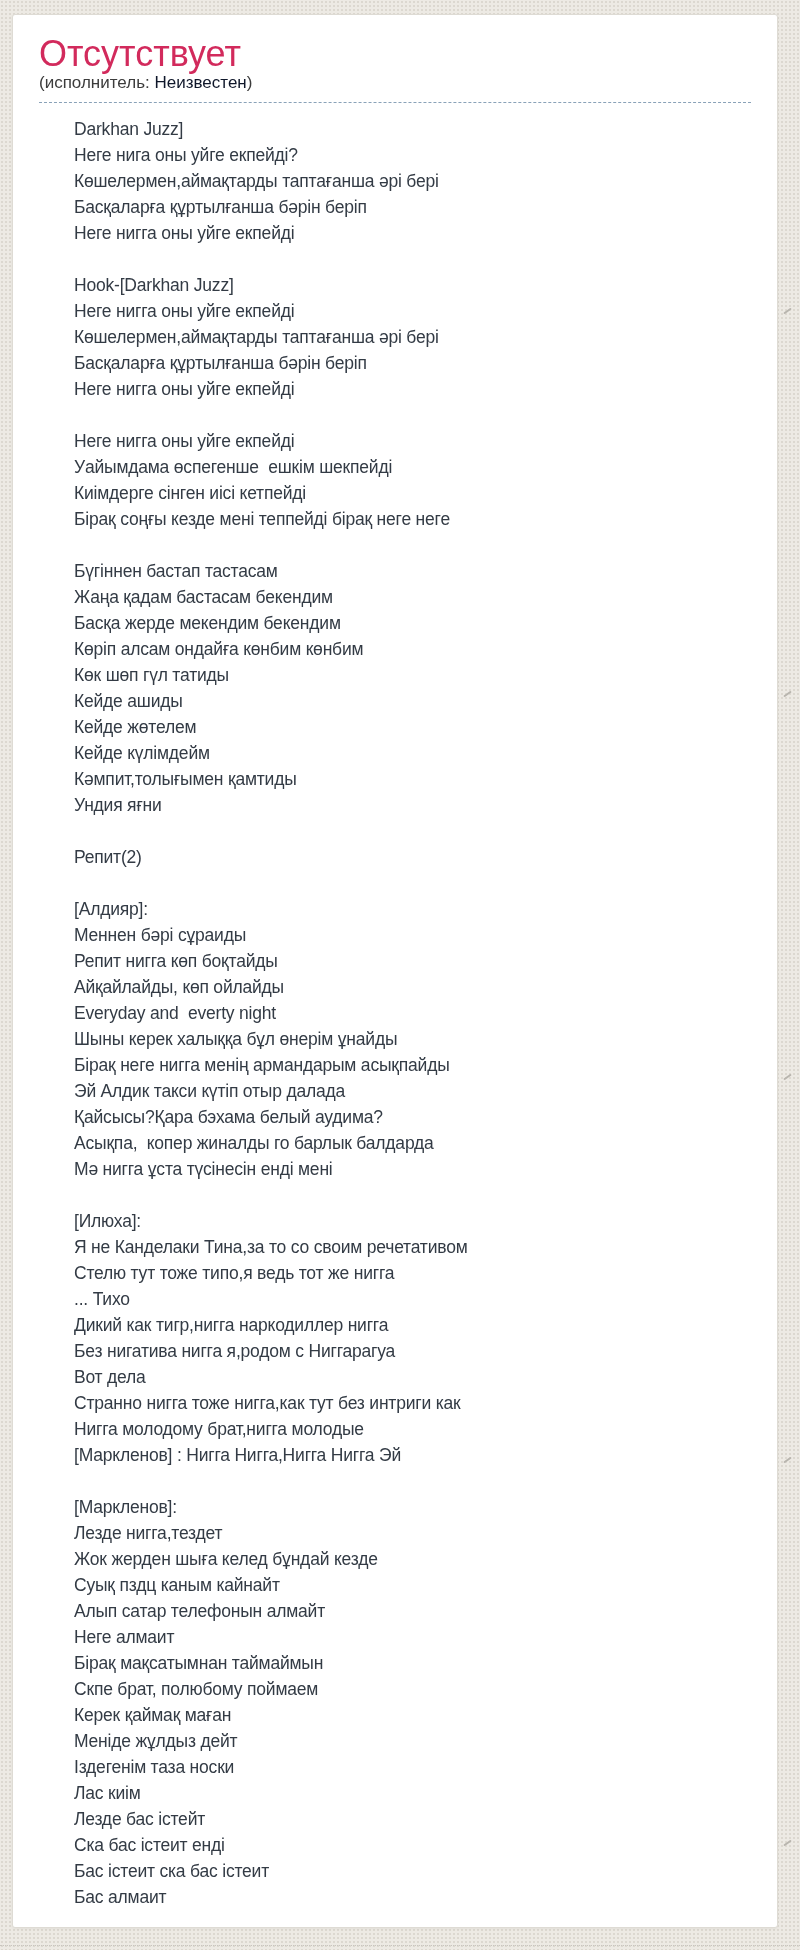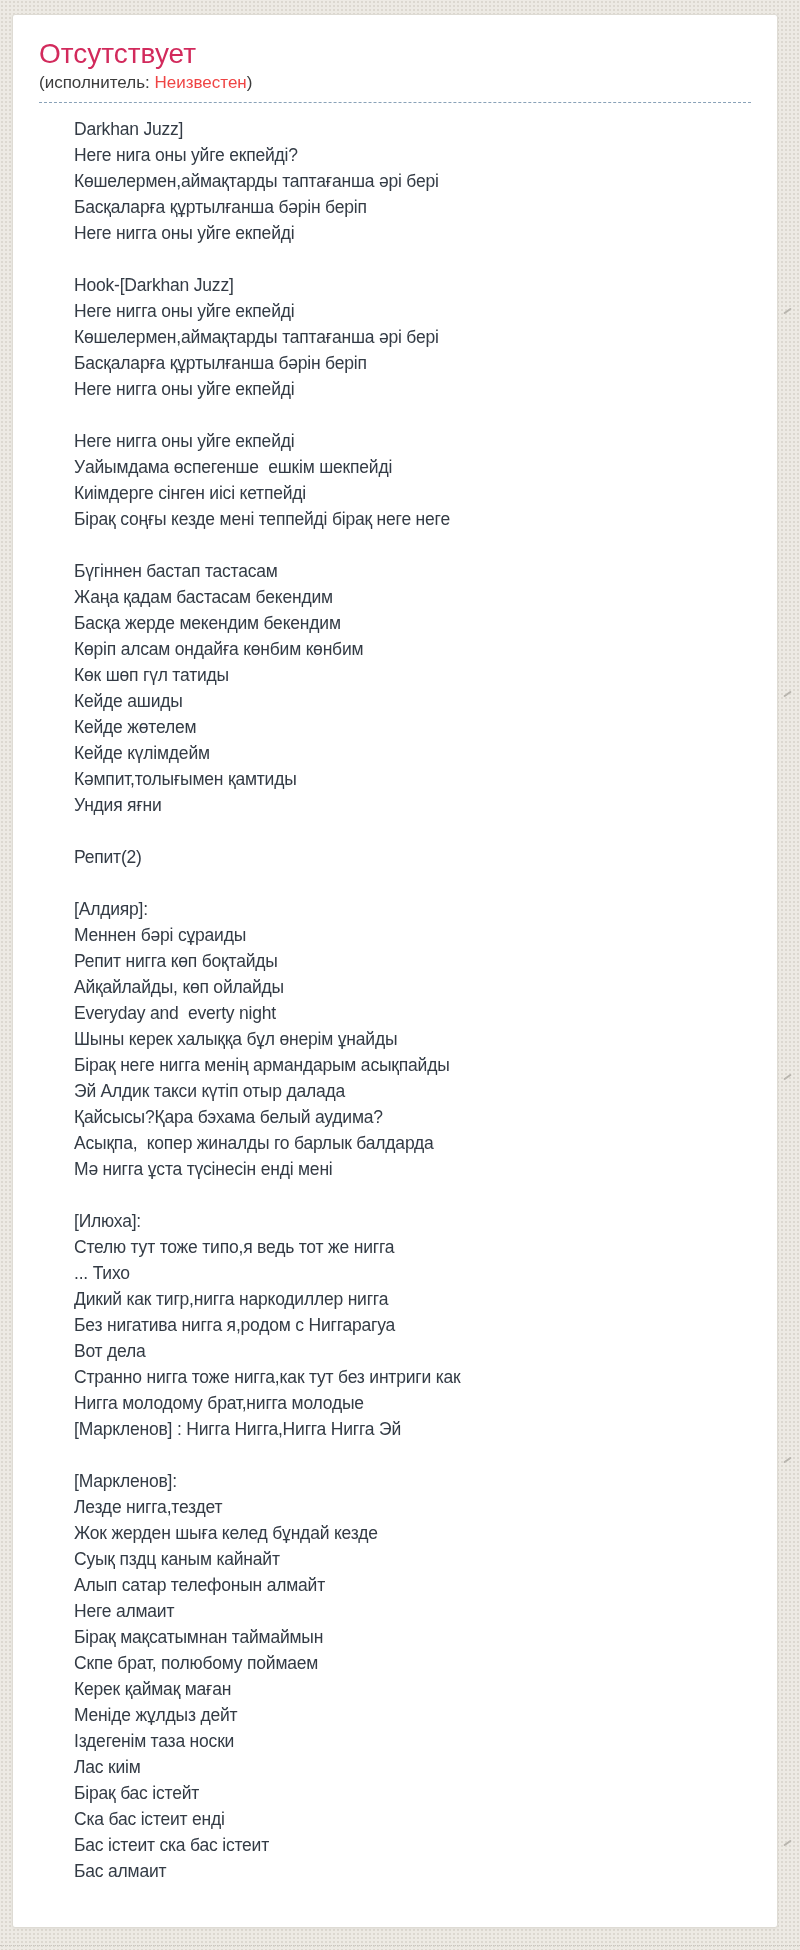--- a/index.html
+++ b/index.html
@@ -24,21 +24,21 @@
     bottom: 22px;
     background: #ffffff;
     border: 1px solid #dedbd4;
     border-radius: 3px;
     box-shadow: 0 1px 3px rgba(0,0,0,0.05);
     padding: 24px 26px 24px 26px;
     box-sizing: border-box;
   }
   .song-title {
     margin: 0;
-    font-size: 28px;
+    font-size: 36px;
     font-weight: normal;
     line-height: 30px;
     color: #d22a5c;
   }
   .artist-line {
     margin-top: 4px;
     font-size: 17px;
     line-height: 20px;
     color: #3c3c3c;
     padding-bottom: 9px;
@@ -76,21 +76,21 @@
     right: 0;
     bottom: 4px;
     border-top: 1px dotted #c9c5be;
   }
 </style>
 </head>
 <body>
 
 <div class="card">
   <h1 class="song-title" style="color: rgb(210, 42, 92);">Отсутствует</h1>
-  <div class="artist-line"><span>(исполнитель:</span> <a class="artist-link" style="color: #ef4444;">Неизвестен</a><span>)</span></div>
+  <div class="artist-line"><span>(исполнитель:</span> <a class="artist-link" style="color: #0f172a;">Неизвестен</a><span>)</span></div>
   <div class="lyrics">
       <div class="lyric-line">Darkhan Juzz]</div>
       <div class="lyric-line">Неге нига оны уйге екпейді?</div>
       <div class="lyric-line">Көшелермен,аймақтарды таптағанша әрі бері</div>
       <div class="lyric-line">Басқаларға құртылғанша бәрін беріп</div>
       <div class="lyric-line">Неге нигга оны уйге екпейді</div>
       <div class="lyric-line"></div>
       <div class="lyric-line">Hook-[Darkhan Juzz]</div>
       <div class="lyric-line">Неге нигга оны уйге екпейді</div>
       <div class="lyric-line">Көшелермен,аймақтарды таптағанша әрі бері</div>
@@ -121,20 +121,21 @@
       <div class="lyric-line">Айқайлайды, көп ойлайды</div>
       <div class="lyric-line">Everyday and  everty night</div>
       <div class="lyric-line">Шыны керек халыққа бұл өнерім ұнайды</div>
       <div class="lyric-line">Бірақ неге нигга менің армандарым асықпайды</div>
       <div class="lyric-line">Эй Алдик такси күтіп отыр далада</div>
       <div class="lyric-line">Қайсысы?Қара бэхама белый аудима?</div>
       <div class="lyric-line">Асықпа,  копер жиналды го барлык балдарда</div>
       <div class="lyric-line">Мә нигга ұста түсінесін енді мені</div>
       <div class="lyric-line"></div>
       <div class="lyric-line">[Илюха]:</div>
+      <div class="lyric-line">Я не Канделаки Тина,за то со своим речетативом</div>
       <div class="lyric-line">Стелю тут тоже типо,я ведь тот же нигга</div>
       <div class="lyric-line">... Тихо</div>
       <div class="lyric-line">Дикий как тигр,нигга наркодиллер нигга</div>
       <div class="lyric-line">Без нигатива нигга я,родом с Ниггарагуа</div>
       <div class="lyric-line">Вот дела</div>
       <div class="lyric-line">Странно нигга тоже нигга,как тут без интриги как</div>
       <div class="lyric-line">Нигга молодому брат,нигга молодые</div>
       <div class="lyric-line">[Маркленов] : Нигга Нигга,Нигга Нигга Эй</div>
       <div class="lyric-line"></div>
       <div class="lyric-line">[Маркленов]:</div>
@@ -142,21 +143,21 @@
       <div class="lyric-line">Жок жерден шыға келед бұндай кезде</div>
       <div class="lyric-line">Суық пздц каным кайнайт</div>
       <div class="lyric-line">Алып сатар телефонын алмайт</div>
       <div class="lyric-line">Неге алмаит</div>
       <div class="lyric-line">Бірақ мақсатымнан таймаймын</div>
       <div class="lyric-line">Скпе брат, полюбому поймаем</div>
       <div class="lyric-line">Керек қаймақ маған</div>
       <div class="lyric-line">Меніде жұлдыз дейт</div>
       <div class="lyric-line">Іздегенім таза носки</div>
       <div class="lyric-line">Лас киім</div>
-      <div class="lyric-line">Бірақ бас істейт</div>
+      <div class="lyric-line">Лезде бас істейт</div>
       <div class="lyric-line">Ска бас істеит енді</div>
       <div class="lyric-line">Бас істеит ска бас істеит</div>
       <div class="lyric-line">Бас алмаит</div>
     </div>
 </div>
 
 <div class="paper-speck" style="top:310px;"></div>
 <div class="paper-speck" style="top:693px;"></div>
 <div class="paper-speck" style="top:1076px;"></div>
 <div class="paper-speck" style="top:1459px;"></div>

